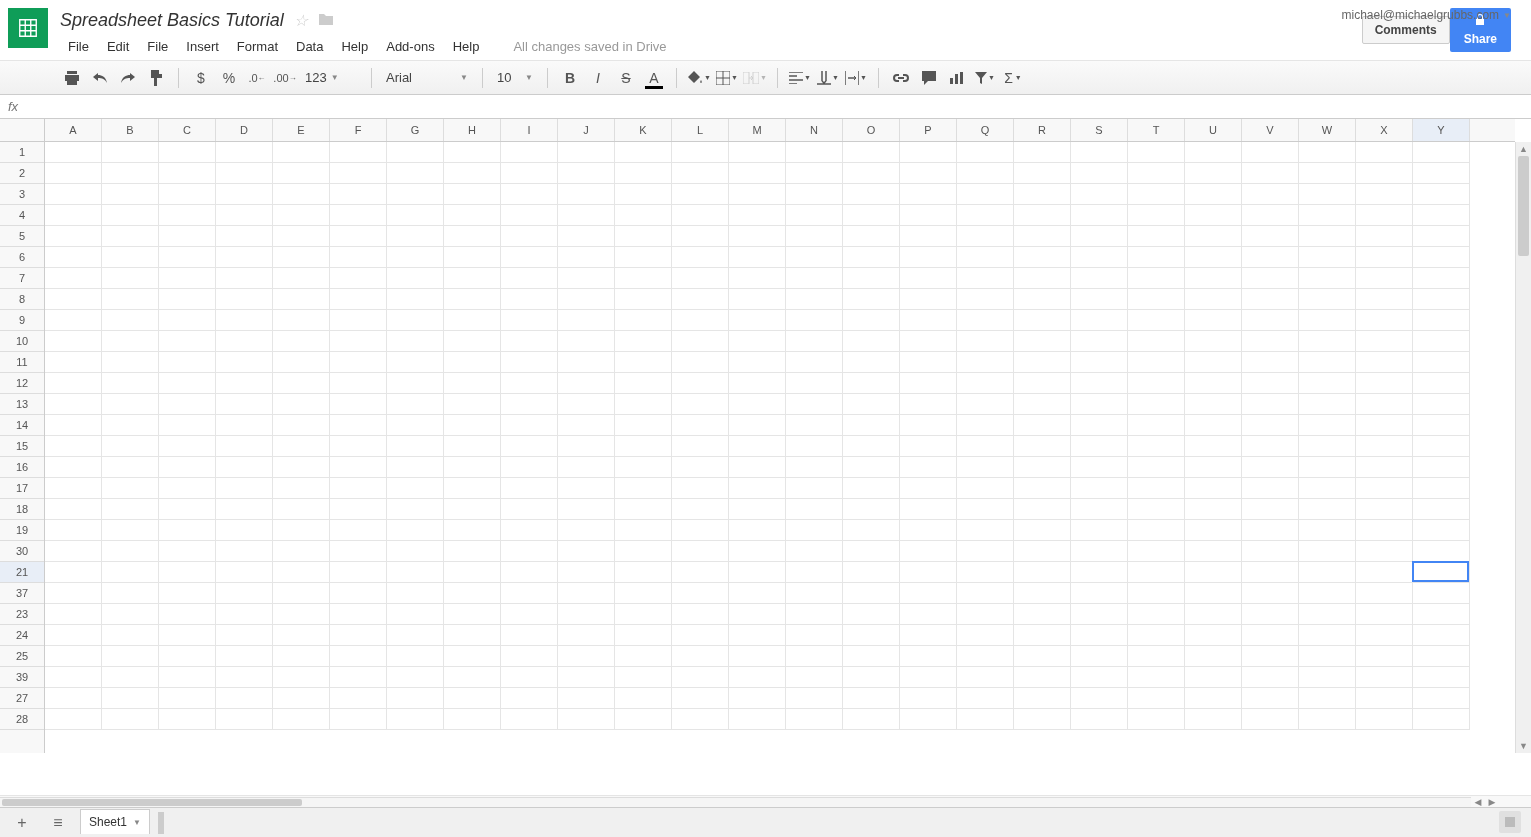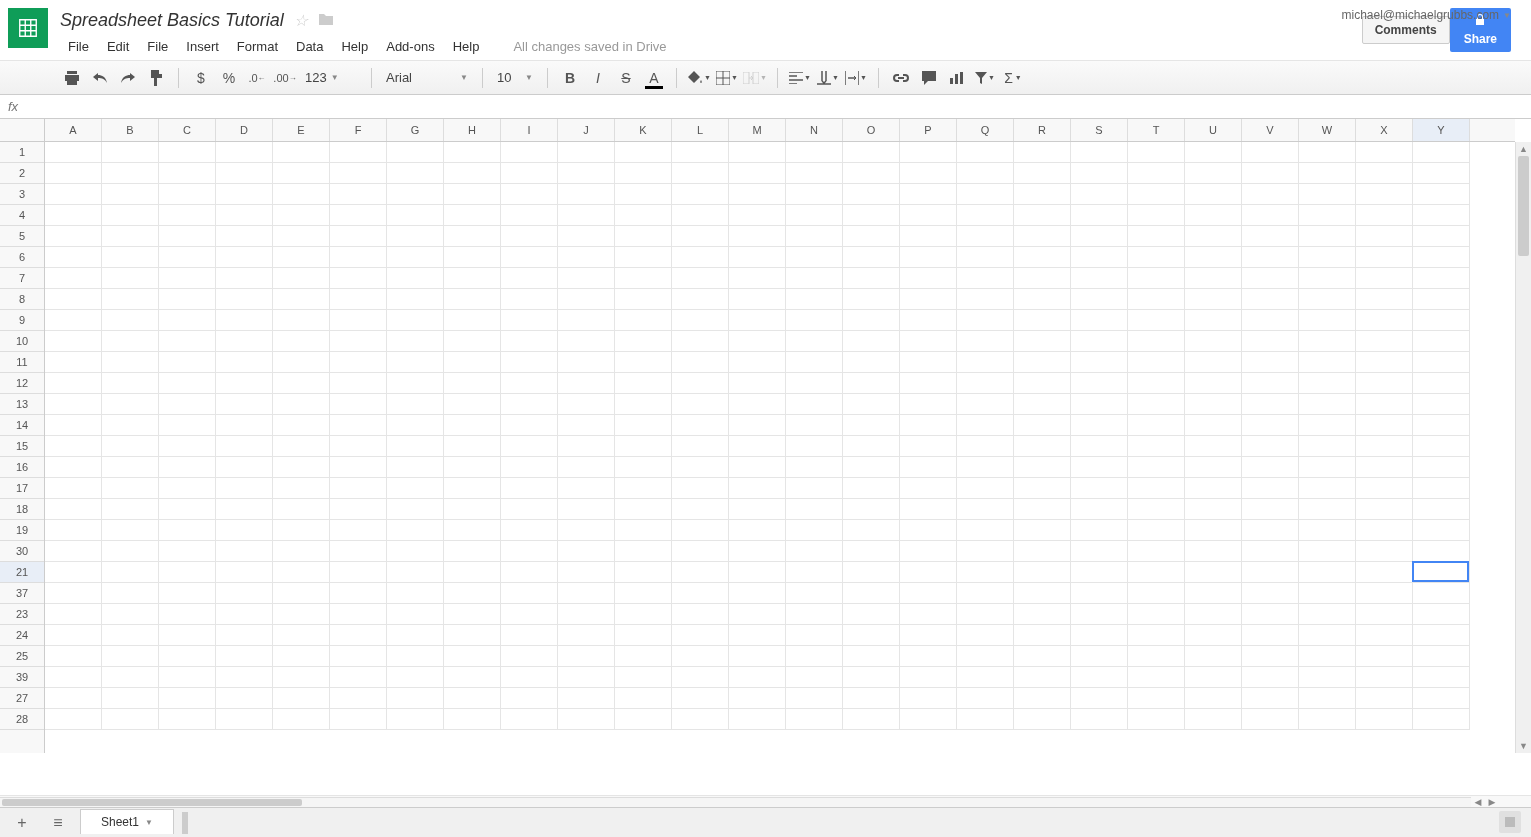--- a/index.html
+++ b/index.html
@@ -57,21 +57,21 @@
 .h-scroll .thumb { position: absolute; left: 2px; top: 1px; bottom: 1px; width: 300px; background: #ccc; border-radius: 2px; }
 .h-scroll-r { position:absolute; right:16px; bottom:0; width:44px; height:10px; display:flex; }
 .h-scroll-r div { width:14px; font-size:9px; color:#888; text-align:center; line-height:10px; cursor:pointer; }
 
 
 .overlay-text { position: absolute; pointer-events: none; font-family: Arial, Helvetica, sans-serif; color: #ff2a00; font-size: 42px; z-index: 5; left: 405px; top: 305px; }
 
 
 .sheet-bar { position: absolute; bottom: 0; left: 0; right: 0; height: 30px; background: #f0f0f0; border-top: 1px solid #ccc; display: flex; align-items: center; padding: 0 8px; gap: 8px; }
 .sheet-bar .add, .sheet-bar .all { width: 28px; height: 24px; display: flex; align-items: center; justify-content: center; color: #666; cursor: pointer; font-size: 16px; }
-.sheet-tab { background: #fff; border: 1px solid #ccc; border-bottom: none; padding: 5px 20px; font-size: 12px; color: #333; display: flex; align-items: center; gap: 6px; cursor: pointer; position: relative; top: -1px; }
+.sheet-tab { background: #fff; border: 1px solid #ccc; border-bottom: none; padding: 5px 8px; font-size: 12px; color: #333; display: flex; align-items: center; gap: 6px; cursor: pointer; position: relative; top: -1px; }
 .sheet-tab .arrow { font-size: 8px; color: #888; }
 .explore { position: absolute; right: 10px; bottom: 4px; width: 22px; height: 22px; background: #e0e0e0; border-radius: 2px; display:flex; align-items:center; justify-content:center; color:#999; cursor:pointer; }
 .vbar { width:6px; height:22px; background:#ccc; }
 </style>
 </head>
 <body>
 
 <div class="header">
   <div class="logo">
     <svg viewBox="0 0 24 24">

